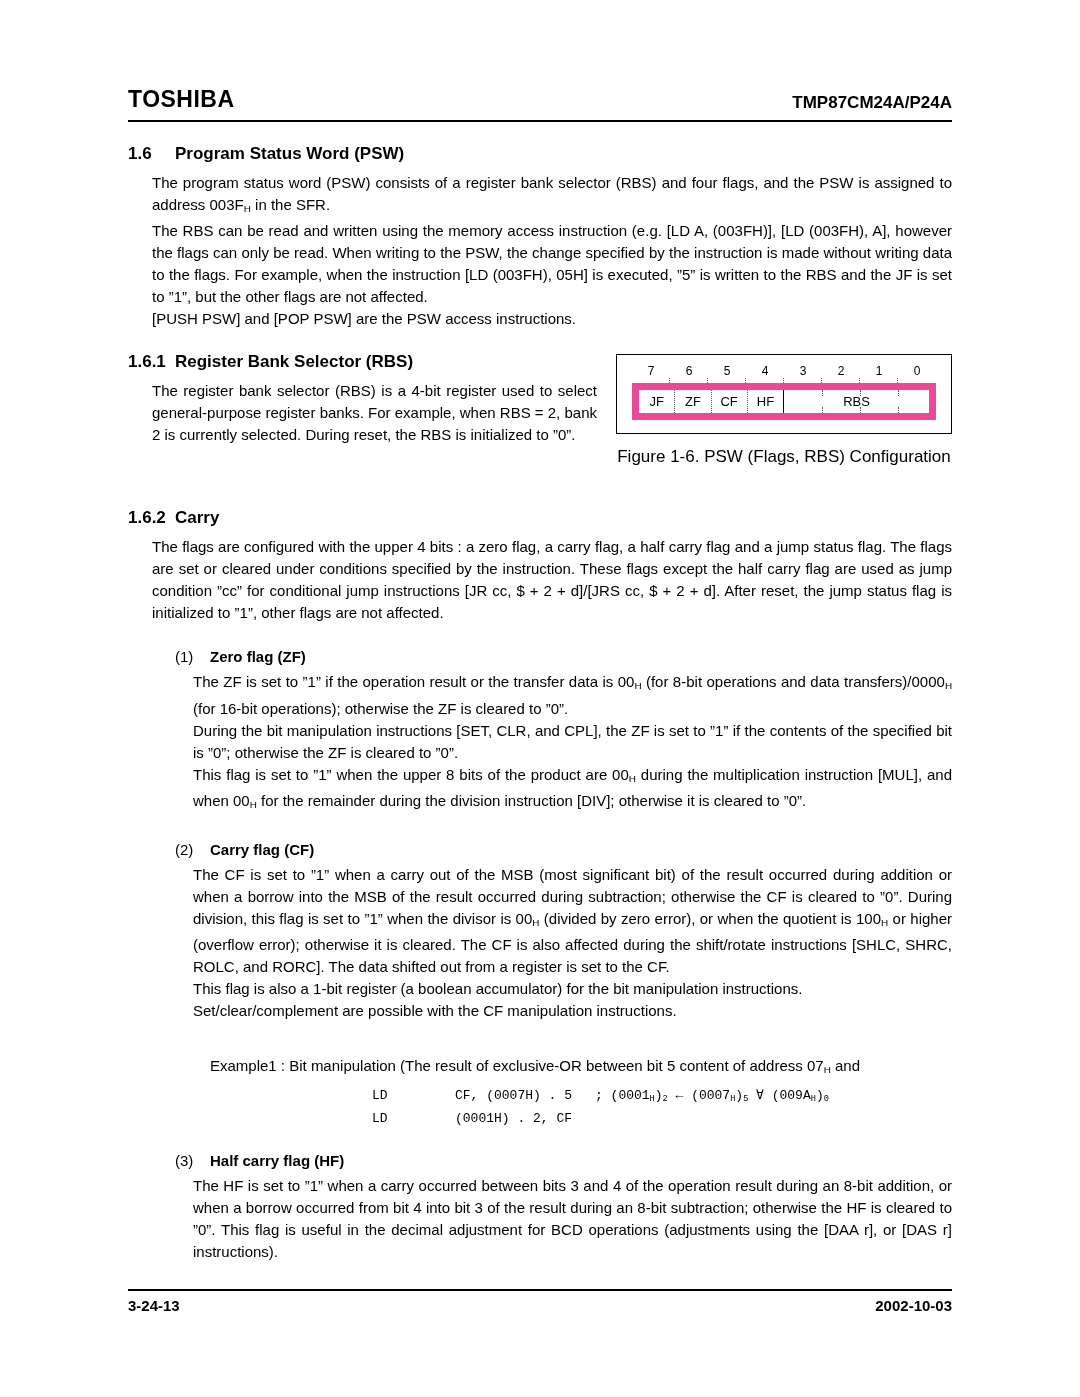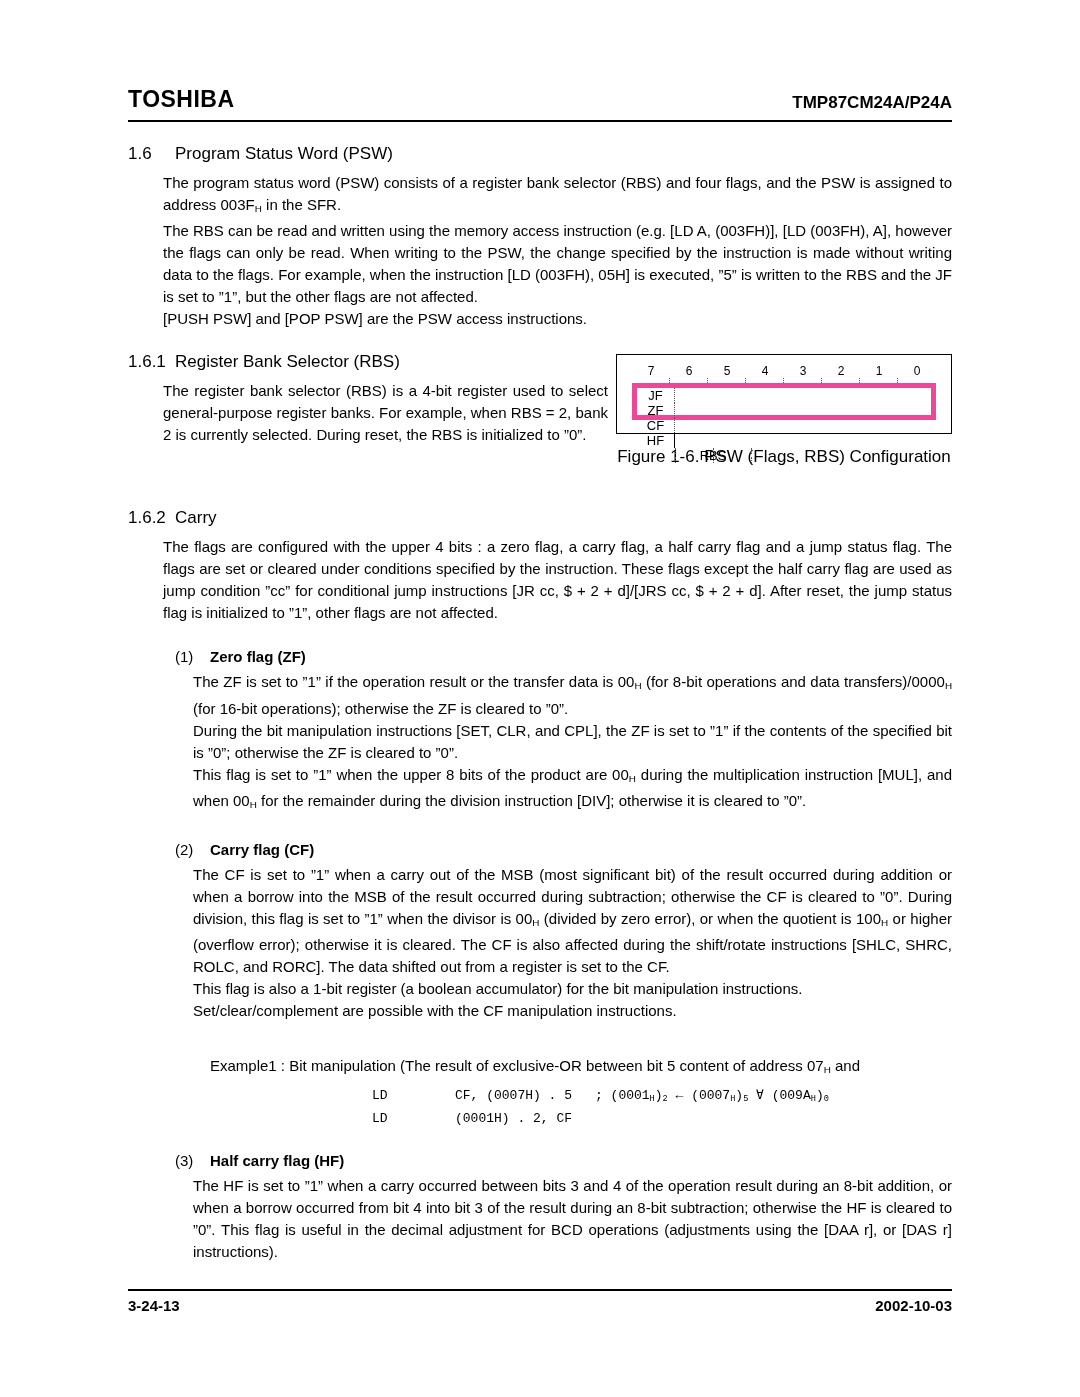--- a/index.html
+++ b/index.html
@@ -6,36 +6,36 @@
   html, body { background:#ffffff; }
   .page { width:1080px; height:1397px; position:relative; background:#fff; color:#000;
           font-family:"Liberation Sans","DejaVu Sans",sans-serif; overflow:hidden; }
   .content { position:absolute; left:128px; top:86px; width:824px; }
 
   .hdr { display:flex; justify-content:space-between; align-items:flex-end;
          border-bottom:2px solid #000; padding-bottom:7px;gap:8px; }
   .brand { font-size:23px; font-weight:bold; letter-spacing:0.5px; }
   .part  { font-size:17px; font-weight:bold; }
 
-  .sec-head { display:flex; font-size:17px; font-weight:normal; margin-top:22px; margin-bottom:8px; }
+  .sec-head { display:flex; font-size:17px; font-weight:bold; margin-top:22px; margin-bottom:8px; }
   .sec-num { flex:none; width:47px; }
 
-  .p-body { font-size:15px; line-height:22px; text-align:justify; margin-left:35px; }
+  .p-body { font-size:15px; line-height:22px; text-align:justify; margin-left:24px; }
 
   .rbs-wrap { position:relative; min-height:134px; }
   .rbs-text { width:445px; }
 
   .figure { position:absolute; top:2px; right:0; width:336px; }
   .fig-box { border:1px solid #000; height:80px; padding:9px 15px 0; background:#fff; }
   .bits-row { display:flex; }
   .bit { width:38px; text-align:center; font-size:12px; }
   .ticks-row { display:flex; height:5px; }
   .tick { width:38px; }
   .ticks-row .tick:not(:last-child) { border-right:1px dotted #555; }
-  .reg-row { display:flex; border:5px solid #ec4899; height:37px;flex-direction:column; }
+  .reg-row { display:flex; border:7px solid #ec4899; height:37px; }
   .reg-cell { width:38px; display:flex; align-items:center; justify-content:center; font-size:13px; }
   .sep-dot { border-right:1px dotted #555; }
   .sep-solid { border-right:1px solid #000; }
   .rbs-cell { width:152px; position:relative; }
   .rbs-tick { position:absolute; border-left:1px dotted #555; height:6px; width:0; }
   .rbs-tick.t { top:0; } .rbs-tick.b { bottom:0; }
   .fig-caption { margin-top:13px; text-align:center; font-size:17px; }
 
   .item { margin-top:24px; }
   .item-head { display:flex; margin-left:47px; font-size:15px; margin-bottom:6px; }

